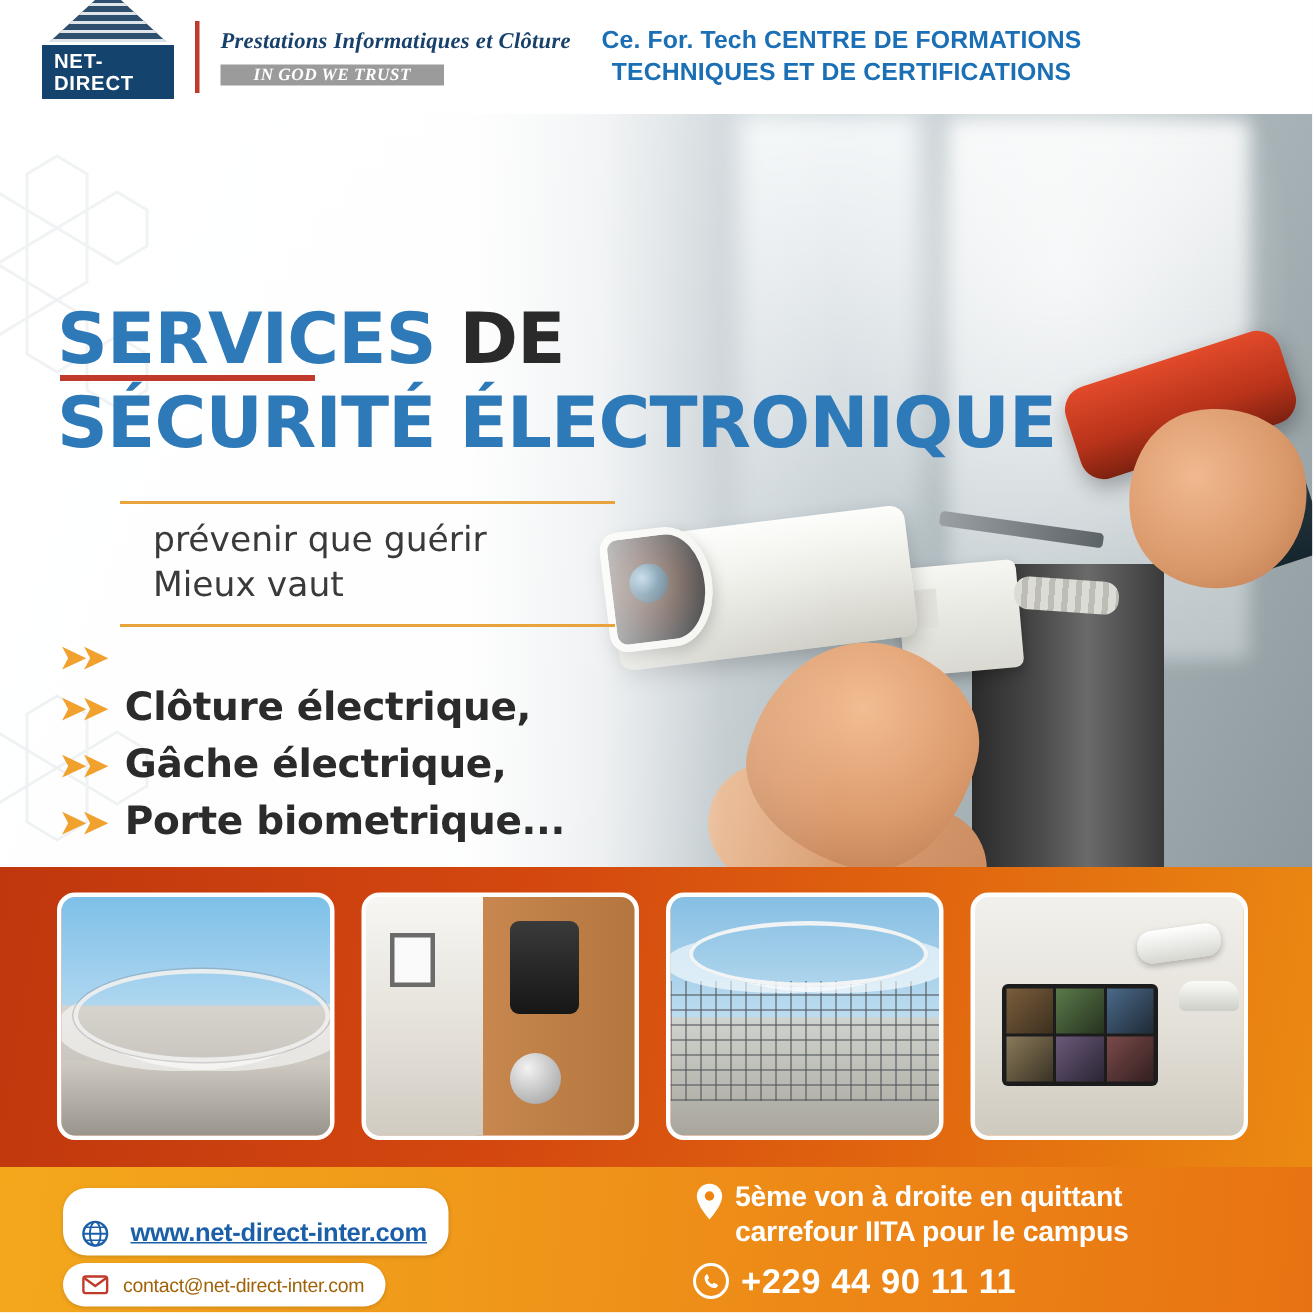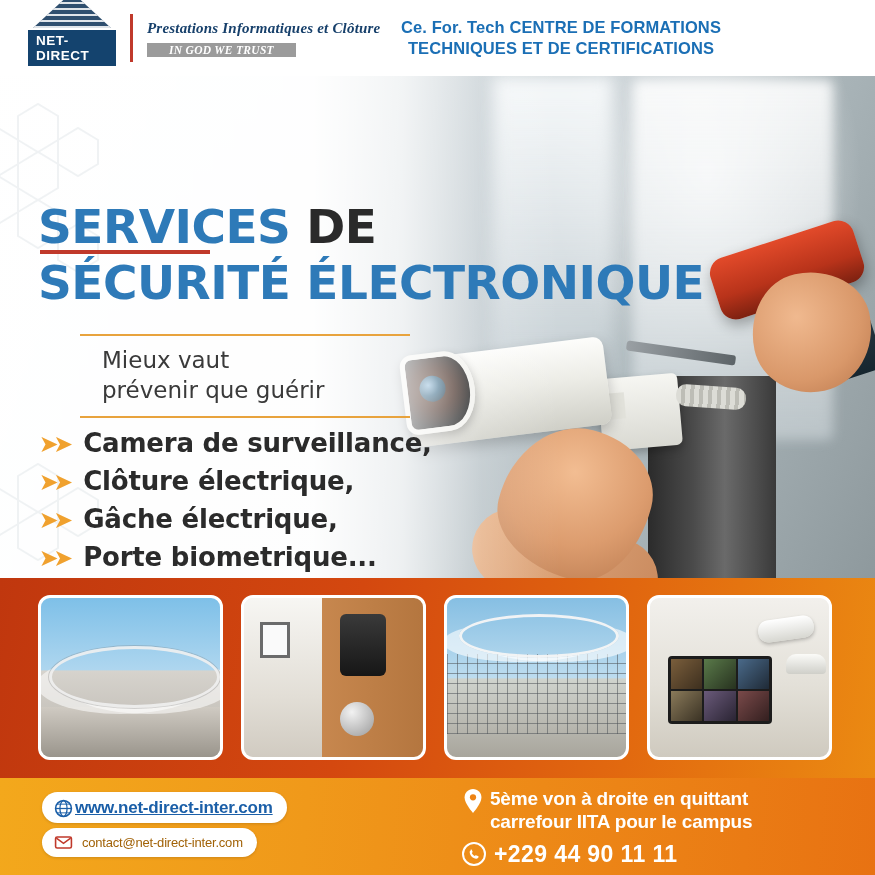--- a/index.html
+++ b/index.html
@@ -448,22 +448,22 @@
     background: linear-gradient(95deg, #f3a81c 0%, #f0991a 35%, #ec8416 70%, #e87212 100%);
   }
   .footer-left {
     position: absolute;
     left: 42px; top: 14px;
     width: 330px;
   }
   .web-pill {
     background: #ffffff;
     border-radius: 16px;
-    padding: 6px 14px 5px 12px;
-    display: flex; align-items: center; gap: 2px;
+    padding: 20px 14px 5px 12px;
+    display: flex; align-items: center; gap: 14px;
     width: fit-content;
     box-shadow: 0 1px 3px rgba(0,0,0,0.15);
   }
   .web-pill .label {
     color: #1b5fa8;
     font-weight: bold;
     font-size: 17px;
     letter-spacing: -0.2px;
     text-decoration: underline;
   }
@@ -564,28 +564,27 @@
 
     <div class="headline">
       <div class="headline-l1">
         <span class="hl-blue">SERVICES</span><span> DE</span>
         <span class="hl-underline"></span>
       </div>
       <div class="headline-l2">SÉCURITÉ ÉLECTRONIQUE</div>
     </div>
 
     <div class="slogan-box">
+      <div class="line">prévenir que guérir</div>
       <div class="line">Mieux vaut</div>
-      <div class="line">prévenir que guérir</div>
     </div>
 
     <div class="bullets">
       <div class="bullet">
         <span class="arrows">➤➤</span>
-        <span class="txt">Camera de surveillance,</span>
       </div>
       <div class="bullet">
         <span class="arrows">➤➤</span>
         <span class="txt">Clôture électrique,</span>
       </div>
       <div class="bullet">
         <span class="arrows">➤➤</span>
         <span class="txt">Gâche électrique,</span>
       </div>
       <div class="bullet">

